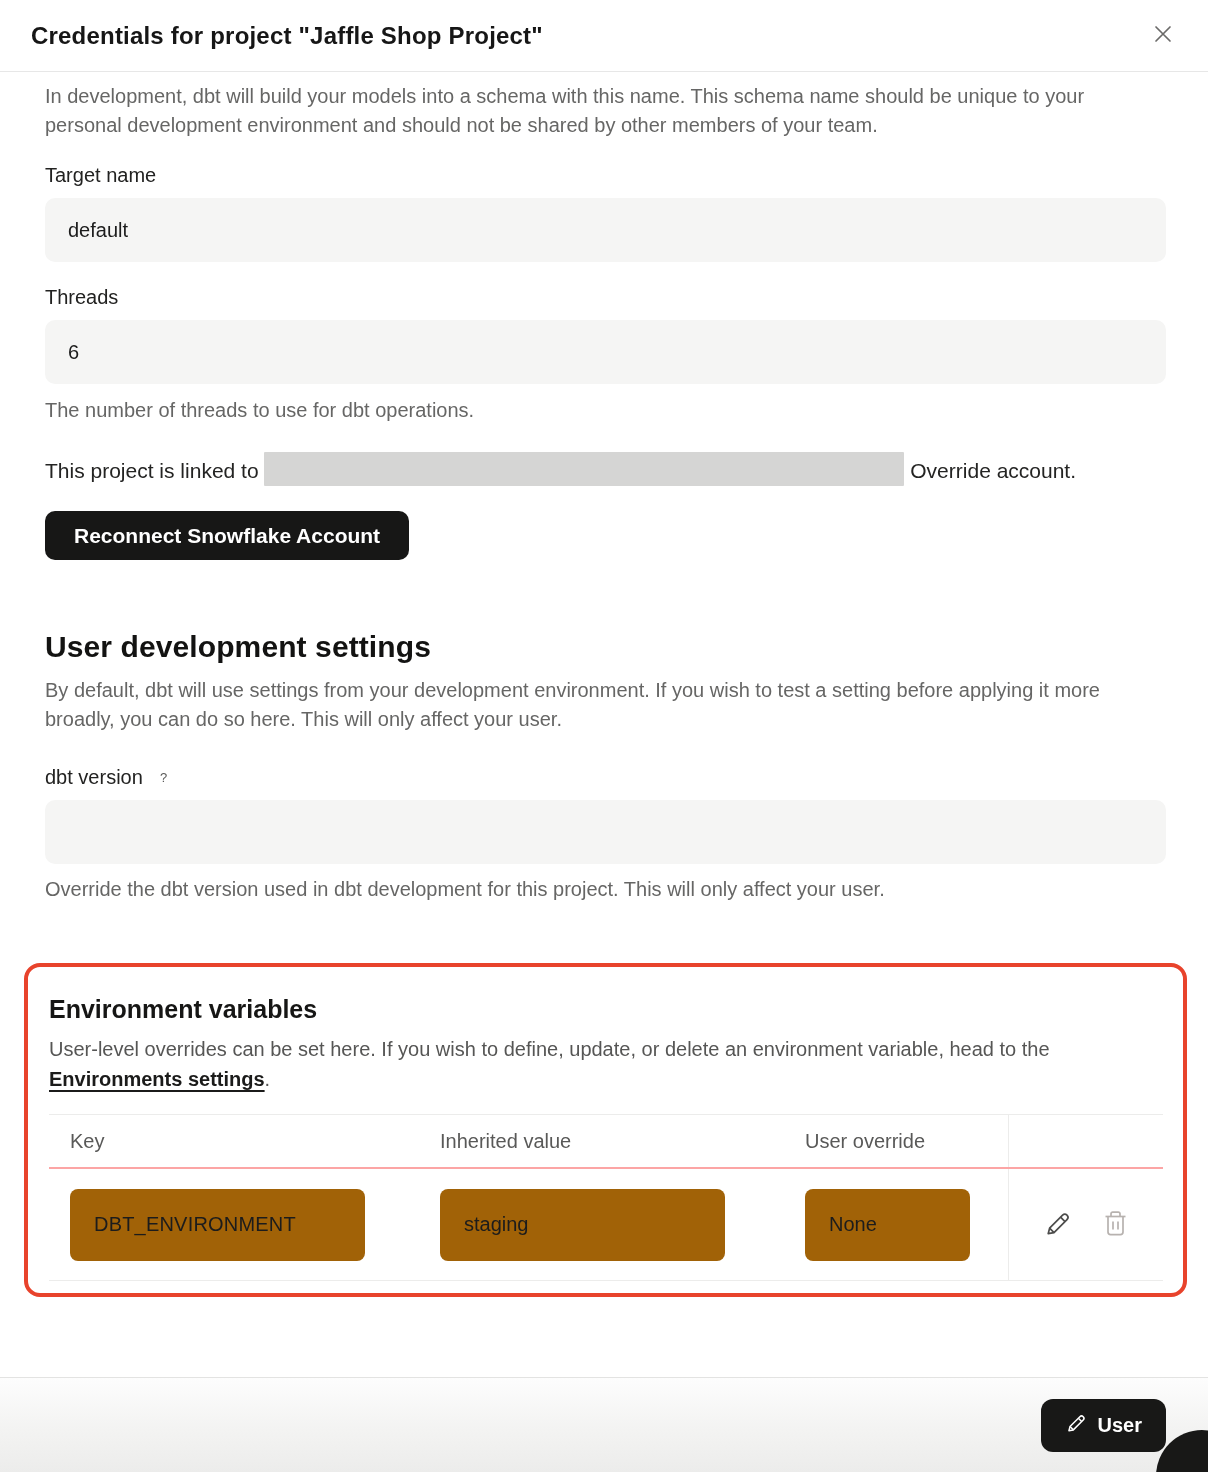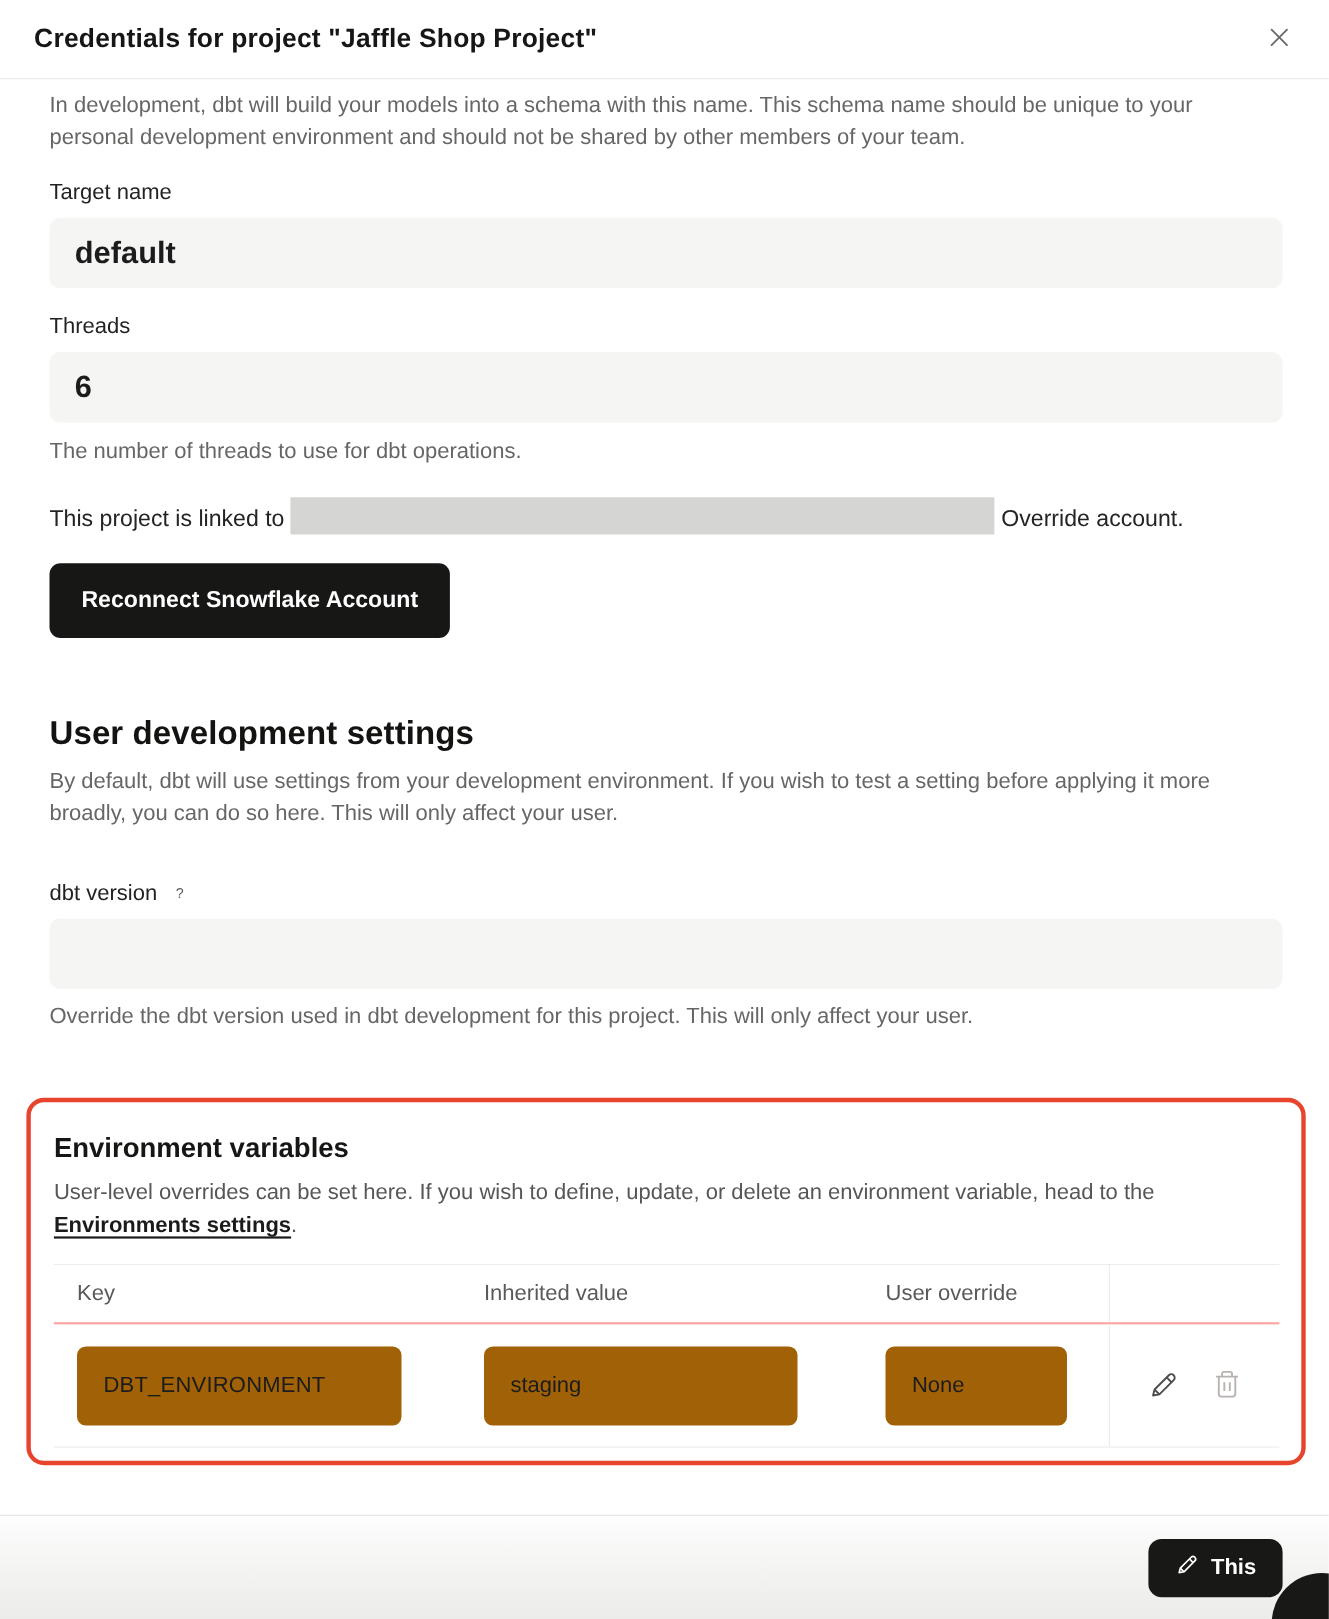--- a/index.html
+++ b/index.html
@@ -21,38 +21,38 @@
   .close-btn { width:34px; height:34px; display:flex; align-items:center; justify-content:center; cursor:pointer; background:none; border:none; }
 
   
   .content { padding:0 42px 0 45px; flex:1 1 auto; overflow:hidden; }
 
   p.intro { margin-top:10px; font-size:20px; line-height:29px; color:#666665; }
   .field-label { display:block; margin-top:24px; font-size:20px; font-weight:normal; color:#222221; }
   .text-field {
     display:block; width:100%; height:64px; margin-top:11px;
     background:#f5f5f4; border:none; border-radius:10px;
-    padding:0 23px; font-family:inherit; font-size:28px; color:#1c1c1c; outline:none;font-weight:bold;
+    padding:0 23px; font-family:inherit; font-size:20px; color:#1c1c1c; outline:none;
   }
   .helper { margin-top:15px; font-size:20px; color:#666665; }
 
   p.linked { margin-top:30px; font-size:21px; line-height:37px; color:#242423; }
   .redacted { display:inline-block; width:640px; height:34px; background:#d5d5d4; border-radius:1px; vertical-align:-8px; }
 
   .btn-dark {
     display:inline-flex; align-items:center; gap:12px;
-    margin-top:22px; height:68px; padding:0 29px;
+    margin-top:22px; height:49px; padding:0 29px;
     background:#171716; color:#ffffff; border:none; border-radius:10px;
     font-family:inherit; font-size:21px; font-weight:bold; cursor:pointer;
   }
 
   h2.section-heading { margin-top:70px; font-size:30px; font-weight:bold; color:#131312; letter-spacing:.1px; }
   p.section-desc { margin-top:12px; font-size:20px; line-height:29px; color:#666665; }
 
-  .label-row { display:flex; align-items:center; gap:9px; margin-top:47px; }
+  .label-row { display:flex; align-items:center; gap:9px; margin-top:32px; }
   .label-row .field-label { margin-top:0; }
 
   
   .env-box {
     margin:62px -21px 0 -21px;
     border:4px solid #e8432c; border-radius:16px;
     padding:28px 20px 12px 21px;
     background:#ffffff;
   }
   h3.env-heading { font-size:25px; font-weight:600; color:#161615; }
@@ -196,16 +196,16 @@
 
 <footer class="modal-footer">
   <button class="btn-edit">
     <span>
       <svg width="22" height="22" viewBox="0 0 29 29" fill="none">
         <path d="M5.2 24.6 L6.6 19.2 L19.6 6.2 a3.1 3.1 0 0 1 4.4 4.4 L11 23.6 L5.2 24.6 Z" stroke="#ffffff" stroke-width="2" stroke-linejoin="round"></path>
         <path d="M17.6 8.2 L22 12.6" stroke="#ffffff" stroke-width="2"></path>
         <path d="M6.6 19.2 L11 23.6" stroke="#ffffff" stroke-width="2"></path>
       </svg>
     </span>
-    <span>This</span>
+    <span>User</span>
   </button>
   <div class="chat-bubble"></div>
 </footer>
 
 </body></html>

